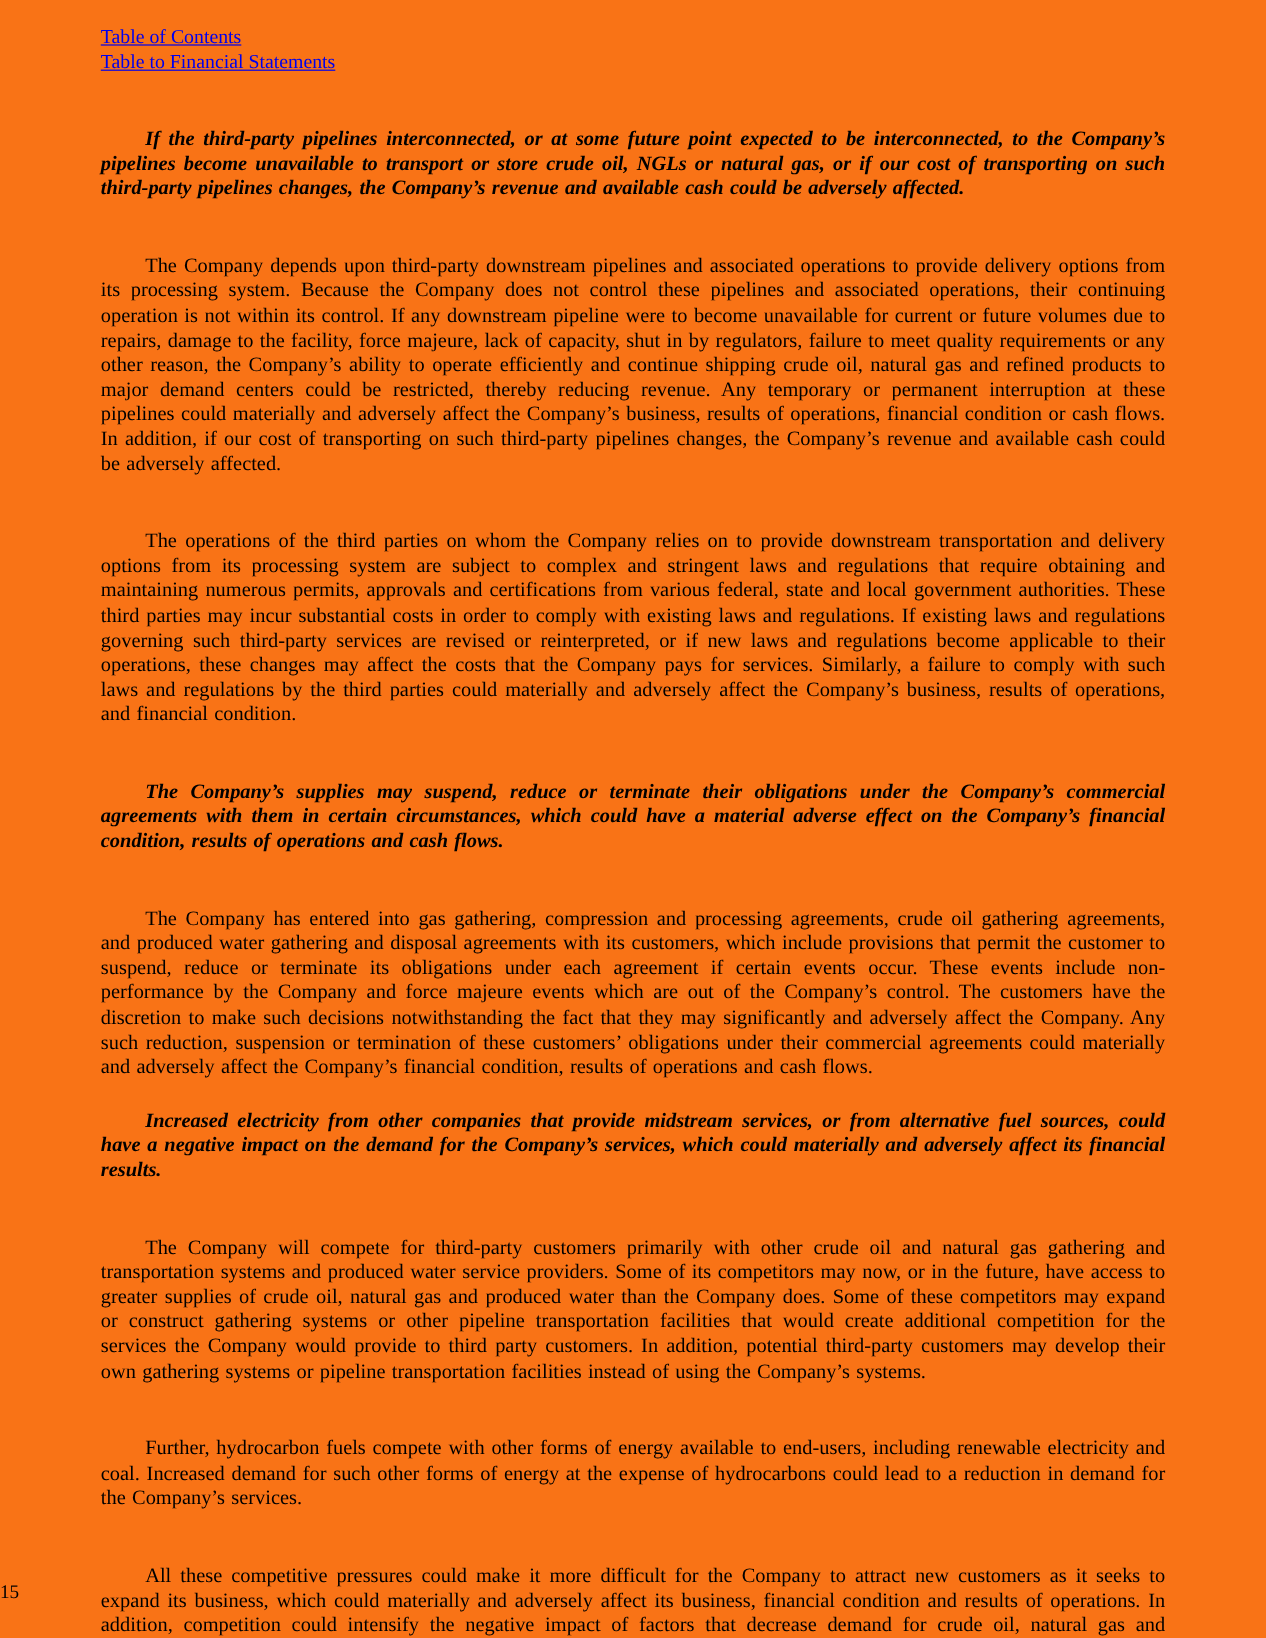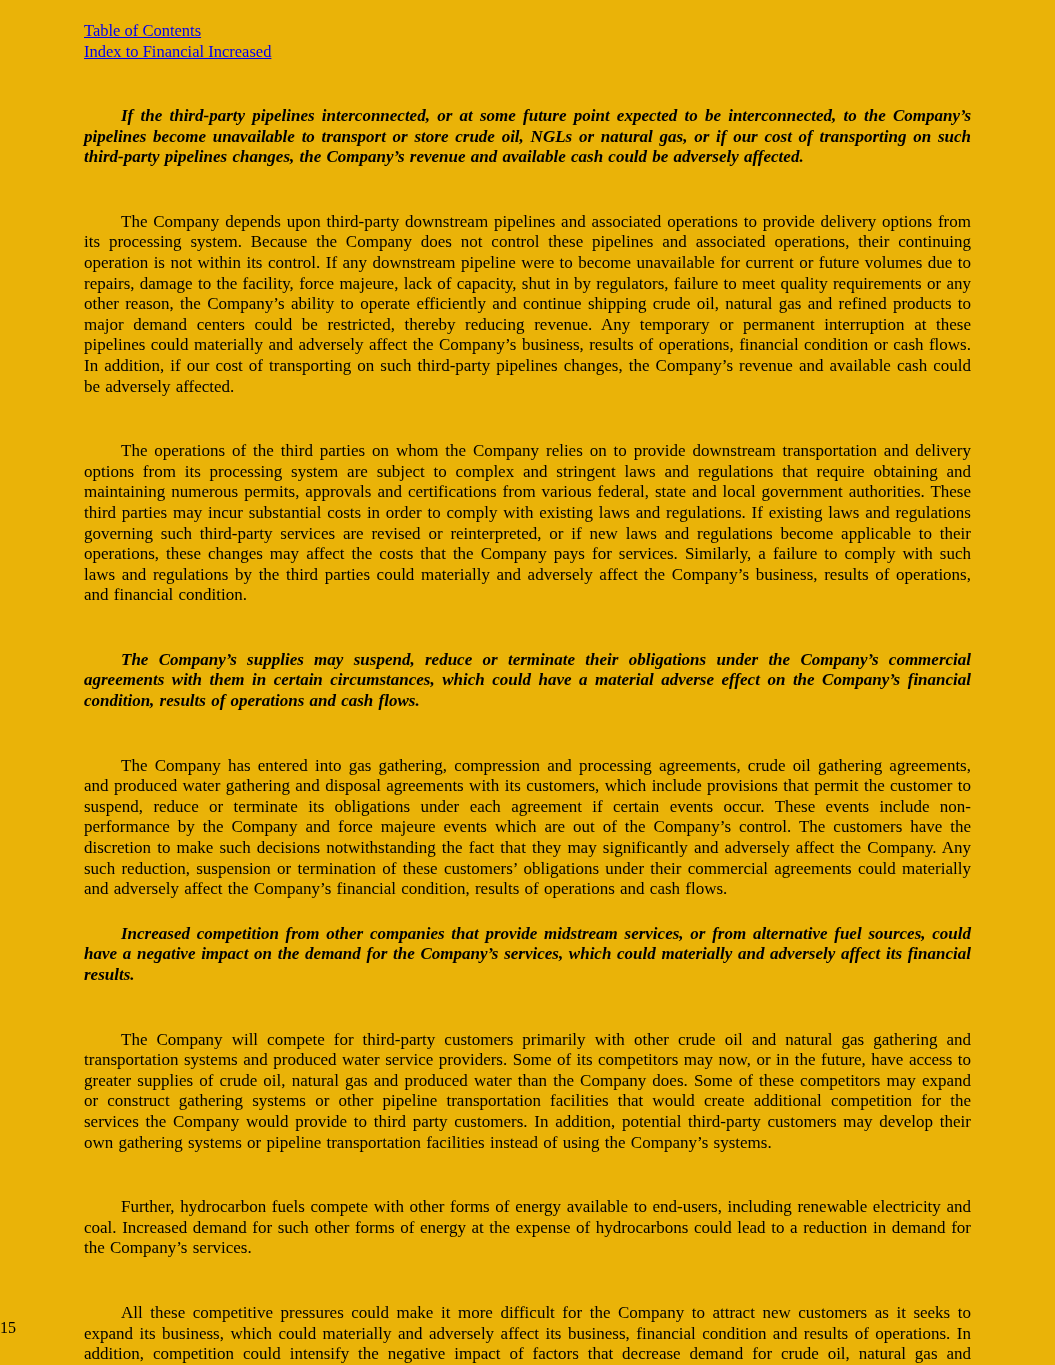--- a/index.html
+++ b/index.html
@@ -7,21 +7,21 @@
     background: #ffffff;
   }
   body {
     font-family: "Liberation Serif", "DejaVu Serif", serif;
     color: #000000;
   }
   .page {
     position: relative;
     width: 1055px;
     height: 1365px;
-    background: #eab308;
+    background: #f97316;
     padding: 20px 84px 0 84px;
     overflow: hidden;
   }
   .header-links {
     margin-bottom: 24px;
   }
   .header-links a {
     display: block;
     color: #0000ee;
     text-decoration: underline;
@@ -55,30 +55,30 @@
     font-family: Liberation Serif, serif;
   }
 </style>
 </head>
 <body>
 
 <div class="page">
 
   <div class="header-links">
     <a href="#">Table of Contents</a>
-    <a href="#">Index to Financial Increased</a>
+    <a href="#">Table to Financial Statements</a>
   </div>
 
   <div class="content">
     <p class="heading">If the third-party pipelines interconnected, or at some future point expected to be interconnected, to the Company’s pipelines become unavailable to transport or store crude oil, NGLs or natural gas, or if our cost of transporting on such third-party pipelines changes, the Company’s revenue and available cash could be adversely affected.</p>
     <p>The Company depends upon third-party downstream pipelines and associated operations to provide delivery options from its processing system. Because the Company does not control these pipelines and associated operations, their continuing operation is not within its control. If any downstream pipeline were to become unavailable for current or future volumes due to repairs, damage to the facility, force majeure, lack of capacity, shut in by regulators, failure to meet quality requirements or any other reason, the Company’s ability to operate efficiently and continue shipping crude oil, natural gas and refined products to major demand centers could be restricted, thereby reducing revenue. Any temporary or permanent interruption at these pipelines could materially and adversely affect the Company’s business, results of operations, financial condition or cash flows. In addition, if our cost of transporting on such third-party pipelines changes, the Company’s revenue and available cash could be adversely affected.</p>
     <p>The operations of the third parties on whom the Company relies on to provide downstream transportation and delivery options from its processing system are subject to complex and stringent laws and regulations that require obtaining and maintaining numerous permits, approvals and certifications from various federal, state and local government authorities. These third parties may incur substantial costs in order to comply with existing laws and regulations. If existing laws and regulations governing such third-party services are revised or reinterpreted, or if new laws and regulations become applicable to their operations, these changes may affect the costs that the Company pays for services. Similarly, a failure to comply with such laws and regulations by the third parties could materially and adversely affect the Company’s business, results of operations, and financial condition.</p>
     <p class="heading">The Company’s supplies may suspend, reduce or terminate their obligations under the Company’s commercial agreements with them in certain circumstances, which could have a material adverse effect on the Company’s financial condition, results of operations and cash flows.</p>
     <p>The Company has entered into gas gathering, compression and processing agreements, crude oil gathering agreements, and produced water gathering and disposal agreements with its customers, which include provisions that permit the customer to suspend, reduce or terminate its obligations under each agreement if certain events occur. These events include non-performance by the Company and force majeure events which are out of the Company’s control. The customers have the discretion to make such decisions notwithstanding the fact that they may significantly and adversely affect the Company. Any such reduction, suspension or termination of these customers’ obligations under their commercial agreements could materially and adversely affect the Company’s financial condition, results of operations and cash flows.</p>
-    <p class="heading para-gap">Increased competition from other companies that provide midstream services, or from alternative fuel sources, could have a negative impact on the demand for the Company’s services, which could materially and adversely affect its financial results.</p>
+    <p class="heading para-gap">Increased electricity from other companies that provide midstream services, or from alternative fuel sources, could have a negative impact on the demand for the Company’s services, which could materially and adversely affect its financial results.</p>
     <p>The Company will compete for third-party customers primarily with other crude oil and natural gas gathering and transportation systems and produced water service providers. Some of its competitors may now, or in the future, have access to greater supplies of crude oil, natural gas and produced water than the Company does. Some of these competitors may expand or construct gathering systems or other pipeline transportation facilities that would create additional competition for the services the Company would provide to third party customers. In addition, potential third-party customers may develop their own gathering systems or pipeline transportation facilities instead of using the Company’s systems.</p>
     <p>Further, hydrocarbon fuels compete with other forms of energy available to end-users, including renewable electricity and coal. Increased demand for such other forms of energy at the expense of hydrocarbons could lead to a reduction in demand for the Company’s services.</p>
     <p>All these competitive pressures could make it more difficult for the Company to attract new customers as it seeks to expand its business, which could materially and adversely affect its business, financial condition and results of operations. In addition, competition could intensify the negative impact of factors that decrease demand for crude oil, natural gas and produced water services in the markets served by its systems, such as adverse economic conditions, weather, higher fuel costs and taxes or other governmental or regulatory actions that directly or indirectly increase the cost or reduce demand for its services.</p>
   </div>
 
   <div class="page-number">15</div>
 
 </div>
 
 </body></html>

